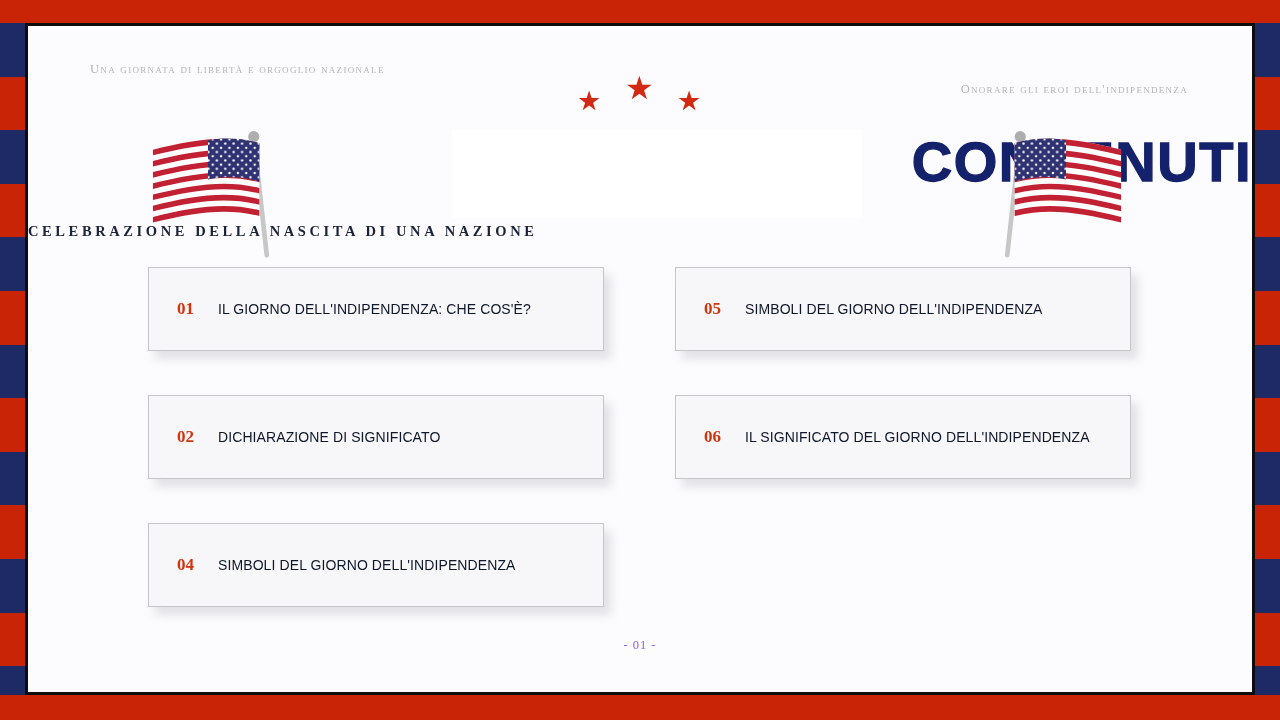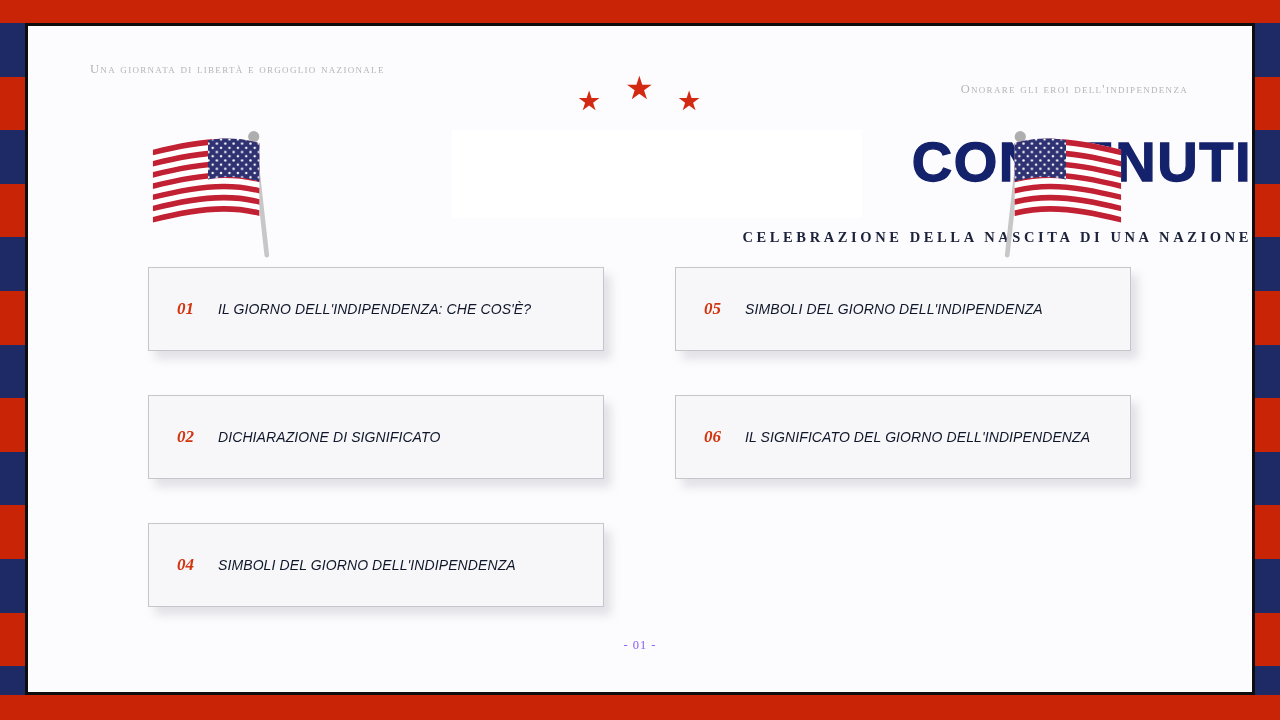--- a/index.html
+++ b/index.html
@@ -36,42 +36,41 @@
   .star-mid   { left:597px; top:46px;  font-size:32px; }
   .star-left  { left:549px; top:62px;  font-size:27px; }
   .star-right { left:649px; top:62px;  font-size:27px; }
 
   .main-title {
     position:absolute; left:0; right:0; top:103px; text-align:right;
     font-size:56px; font-weight:700; letter-spacing:1.5px; color:#14216b;
     -webkit-text-stroke:1.3px #14216b;
   }
   .subtitle {
-    position:absolute; left:0; right:0; top:181px; text-align:right;
+    position:absolute; left:0; right:0; top:175px; text-align:left;
     font-family:"Liberation Serif", serif; font-weight:700;
     font-size:14.5px; letter-spacing:3.6px; color:#1b2239;margin-top:22px;
   }
 
   .flag { position:absolute; width:140px; height:145px; top:96px; }
   .flag-left  { left:110px; transform:scaleX(-1); }
   .flag-right { left:968px; }
 
   
   .toc-grid {
     position:absolute; left:120px; top:241px;
     display:grid; grid-auto-flow:column;
     grid-template-rows:repeat(3, 84px); grid-template-columns:456px 456px;
     row-gap:44px; column-gap:71px;
   }
   .toc-box {
     background:#f7f6f8; border:1px solid #c6c5cb;
     box-shadow:7px 8px 9px rgba(165,165,180,0.30);
     display:flex; align-items:center; padding:0 12px 0 28px;
     cursor:pointer;
-    font-style:italic;
   }
   .toc-num {
     font-family:"Liberation Serif", serif; font-weight:700;
     font-size:17px; color:#d2340e; min-width:27px; margin-right:14px;
   }
   .toc-label { font-size:14px; color:#0f172a; line-height:1.45; letter-spacing:0.1px; }
 
   .page-number {
     position:absolute; left:0; right:0; top:612px; text-align:center;
     font-family:"Liberation Serif", serif; font-variant:small-caps;

